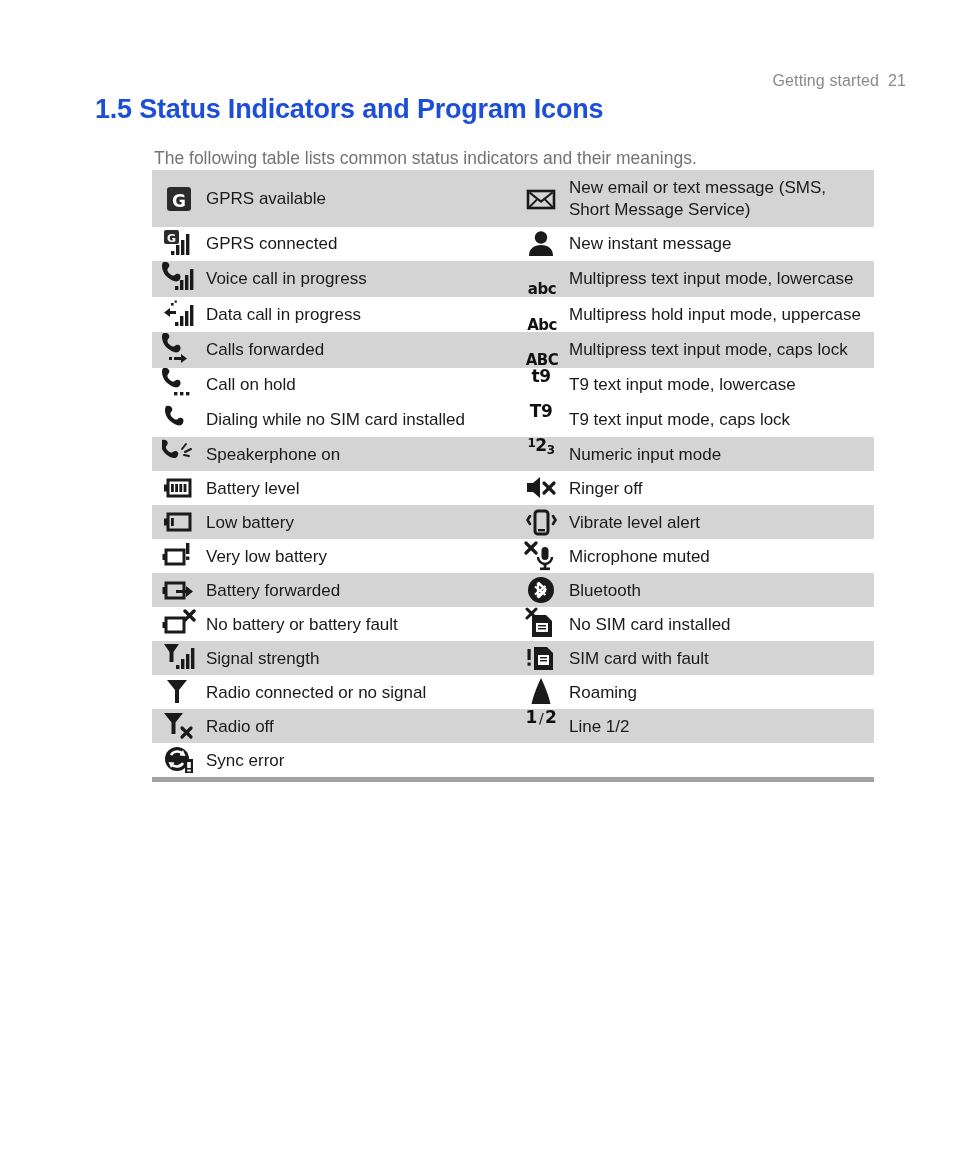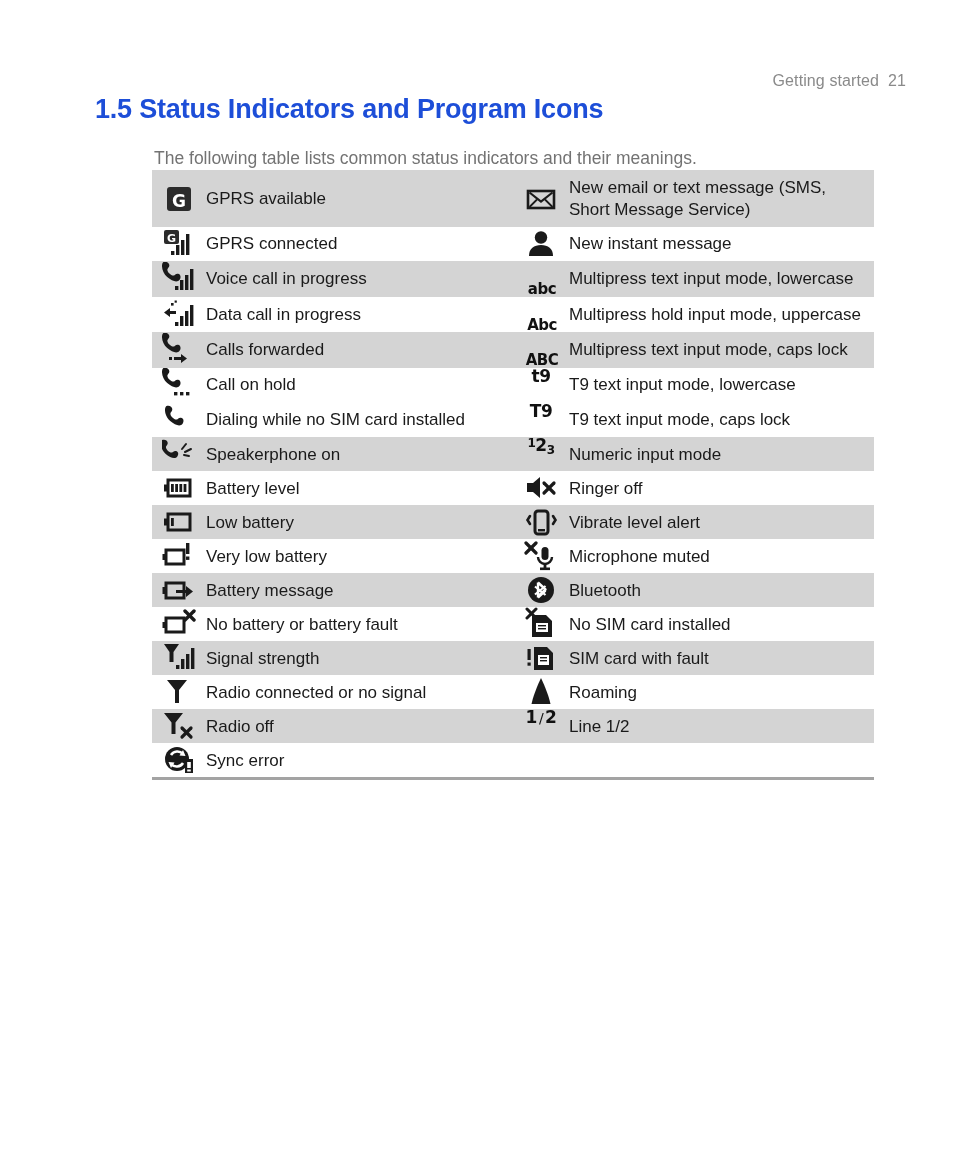--- a/index.html
+++ b/index.html
@@ -59,21 +59,21 @@
   .icon-table {
     position: absolute;
     top: 170px;
     left: 152px;
     width: 722px;
     border-collapse: collapse;
     table-layout: fixed;
   }
   .icon-table tr.shade { background: #d4d4d4; }
   .icon-table tr.plain { background: #ffffff; }
-  .icon-table tr.last-row td { border-bottom: 3px solid #a3a3a3; }
+  .icon-table tr.last-row td { border-bottom: 5px solid #a3a3a3; }
 
   .icon-table td {
     padding: 0;
     vertical-align: middle;
     border: 0;
   }
   
   col.c-ic  { width: 54px; }
   col.c-lb  { width: 307px; }
   col.c-ic2 { width: 56px; }
@@ -314,21 +314,21 @@
      </g>
             </svg></span></td>
         <td class="cell-label">Microphone muted</td>
       </tr>
       <tr class="shade">
         <td class="cell-icon"><span class="ico"><svg width="34" height="34" viewBox="0 0 34 34" xmlns="http://www.w3.org/2000/svg">
               <rect x="4" y="10" width="18" height="15" fill="none" stroke="#1a1a1a" stroke-width="3"></rect>
      <rect x="0.5" y="14" width="3.5" height="7" fill="#1a1a1a"></rect>
      <path d="M14 17 L24 17 L24 13 L31 18.5 L24 24 L24 20 L14 20 Z" fill="#1a1a1a"></path>
             </svg></span></td>
-        <td class="cell-label">Battery message</td>
+        <td class="cell-label">Battery forwarded</td>
         <td class="cell-icon"><span class="ico"><svg width="34" height="34" viewBox="0 0 34 34" xmlns="http://www.w3.org/2000/svg">
               <circle cx="17" cy="17" r="13" fill="#1a1a1a"></circle>
      <path d="M14 9.5 L21.5 16.5 L14 23.5 M14 9.5 L14 24.5 M21.5 17.5 L14 24.5" fill="none" stroke="#ffffff" stroke-width="2.4" stroke-linejoin="round"></path>
      <path d="M11 13.5 L21.5 22 M11 21.5 L21.5 13" fill="none" stroke="#ffffff" stroke-width="2.2"></path>
             </svg></span></td>
         <td class="cell-label">Bluetooth</td>
       </tr>
       <tr class="plain">
         <td class="cell-icon"><span class="ico"><svg width="34" height="34" viewBox="0 0 34 34" xmlns="http://www.w3.org/2000/svg">
               <rect x="4" y="11" width="18" height="14" fill="none" stroke="#1a1a1a" stroke-width="3"></rect>

